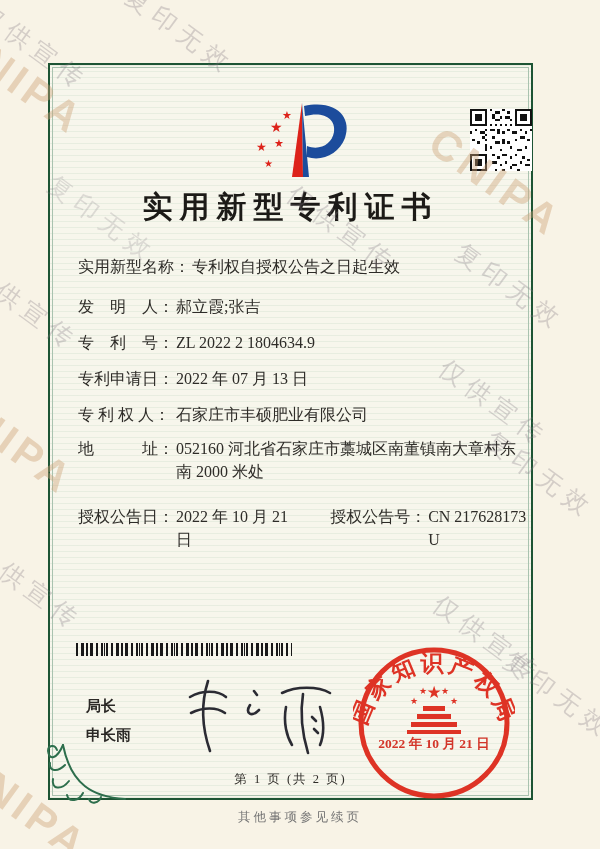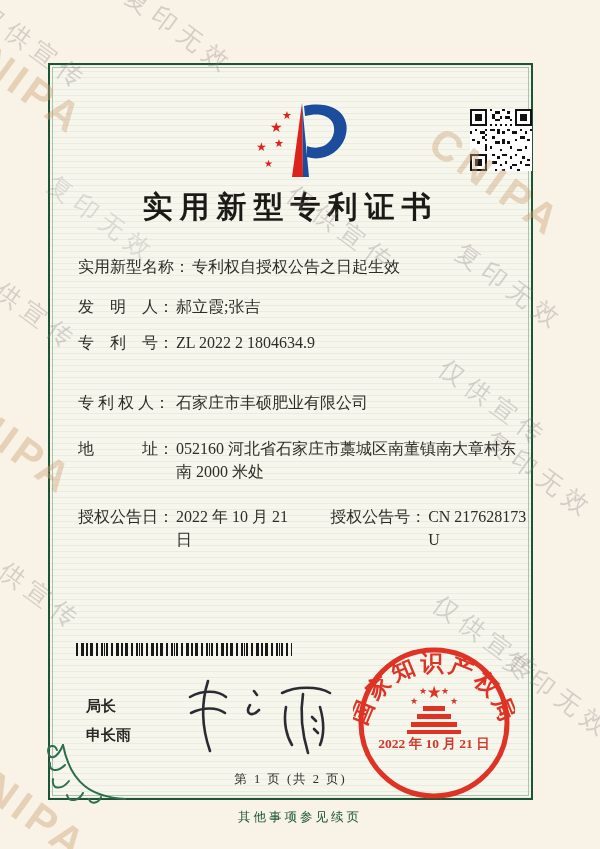--- a/index.html
+++ b/index.html
@@ -23,21 +23,21 @@
   .logo{position:absolute;left:196px;top:34px;width:110px;height:86px;}
   .qr{position:absolute;left:420px;top:44px;width:62px;height:62px;}
   .title{
     position:absolute;left:0;top:122px;width:100%;text-align:center;
     font-size:30px;font-weight:700;letter-spacing:7px;color:#1c1a17;
   }
   
   .row{position:absolute;left:28px;display:flex;font-size:16px;color:#2e2c28;line-height:1.45;}
   .row .lab{white-space:nowrap;min-width:96px;}
   .row .val{margin-left:2px;}
-  .r0{top:190px}.r1{top:230px}.r2{top:266px}.r3{top:302px}.r4{top:326px}
+  .r0{top:190px}.r1{top:230px}.r2{top:266px}.r3{top:302px}.r4{top:338px}
   .r5{top:372px}
   .r5 .val{width:346px;}
   .rgrant{top:412px;gap:34px;}
   .pair{display:flex;margin-top:28px;}
   
   .body-text{
     position:absolute;left:28px;top:446px;width:432px;
     font-size:13px;line-height:1.82;color:#33302b;text-align:justify;
   }
   .body-text p{margin:0;text-indent:2em;}
@@ -48,21 +48,21 @@
       repeating-linear-gradient(90deg,#181818 0 2px,transparent 2px 5px),
       repeating-linear-gradient(90deg,#181818 0 1px,transparent 1px 7px);
   }
   .director{position:absolute;left:36px;top:634px;font-size:15px;color:#2b2926;font-weight:600;line-height:1;}
   .director .t{display:block;}
   .director .n{display:block;margin-top:14px;}
   .signature{position:absolute;left:120px;top:596px;width:190px;height:110px;}
   .seal{position:absolute;left:303px;top:577px;width:162px;height:162px;opacity:.93;}
   .flourish{position:absolute;left:-7px;top:670px;width:86px;height:70px;}
   .page-no{position:absolute;left:0;top:706px;width:100%;text-align:center;font-size:12.5px;color:#2f2d29;letter-spacing:2px;}
-  .footer-note{position:absolute;left:0;top:809px;width:100%;text-align:center;font-size:12.5px;color:#14532d;letter-spacing:3px;}
+  .footer-note{position:absolute;left:0;top:809px;width:100%;text-align:center;font-size:12.5px;color:#737373;letter-spacing:3px;}
   
   .wm-layer{position:absolute;inset:0;pointer-events:none;z-index:40;}
   .wm{position:absolute;transform:rotate(36deg);transform-origin:left top;white-space:nowrap;
       font-size:25px;letter-spacing:7px;color:rgba(128,118,128,0.30);font-weight:500;}
   .wm.cnipa{font-family:"Liberation Sans","DejaVu Sans",sans-serif;font-size:42px;font-weight:700;
       letter-spacing:5px;color:rgba(206,162,118,0.42);}
   .w1{left:-8px;top:-4px}.w2{left:-30px;top:16px}.w3{left:138px;top:-20px}
   .w4{left:60px;top:168px;color:rgba(128,118,128,0.22)}.w5{left:300px;top:178px}
   .w6{left:448px;top:118px}.w7{left:468px;top:236px}.w8{left:-18px;top:256px}
   .w9{left:-40px;top:376px}.w10{left:452px;top:352px}.w11{left:498px;top:424px}
@@ -124,20 +124,24 @@
       <span class="lab">实用新型名称：</span>
       <span class="val">专利权自授权公告之日起生效</span>
     </div>
     <div class="row r1">
       <span class="lab">发　明　人：</span>
       <span class="val">郝立霞;张吉</span>
     </div>
     <div class="row r2">
       <span class="lab">专　利　号：</span>
       <span class="val">ZL 2022 2 1804634.9</span>
+    </div>
+    <div class="row r3">
+      <span class="lab">专利申请日：</span>
+      <span class="val">2022 年 07 月 13 日</span>
     </div>
     <div class="row r4">
       <span class="lab">专 利 权 人：</span>
       <span class="val">石家庄市丰硕肥业有限公司</span>
     </div>
     <div class="row r5">
       <span class="lab">地　　　址：</span>
       <span class="val">052160 河北省石家庄市藁城区南董镇南大章村东南 2000 米处</span>
     </div>
     <div class="row rgrant">

